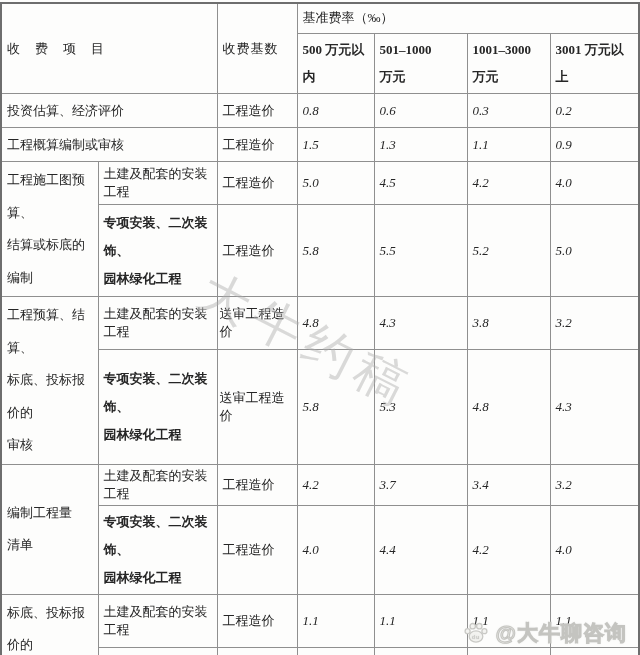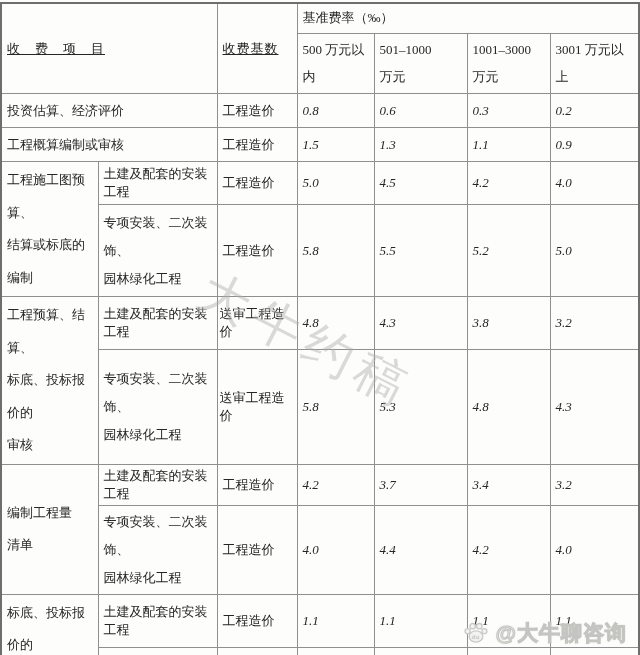--- a/index.html
+++ b/index.html
@@ -2,23 +2,23 @@
 <html><head>
 <meta charset="utf-8">
 <style>
   html,body{margin:0;padding:0;background:#fdfdfc;}
   .page{position:relative;width:640px;height:655px;background:#fdfdfc;overflow:hidden;
         font-family:"Liberation Serif","DejaVu Serif",serif;color:#262626;}
   table.fee{border-collapse:collapse;table-layout:fixed;width:638px;margin:2px 0 0 0;
             border:2px solid #6e6e6e;}
   td{border:1px solid #8f8f8f;padding:2px 4px 2px 5px;font-size:13px;
      vertical-align:middle;text-align:left;overflow:hidden;}
-  .pre{white-space:pre-line;line-height:2.15;}
+  .pre{white-space:pre-line;line-height:2.15;font-weight:bold;}
   .grp{white-space:pre-line;line-height:2.5;}
-  .hdr{letter-spacing:1px;text-decoration:underline;}
+  .hdr{letter-spacing:1px;}
   .num{font-family:"Liberation Serif","DejaVu Serif",serif;font-style:italic;}
   
   .wm-diag{position:absolute;left:218px;top:258px;white-space:nowrap;
            font-size:50px;letter-spacing:8px;font-family:"Liberation Sans","DejaVu Sans",sans-serif;
            color:rgba(172,172,172,0.45);transform:rotate(27deg);transform-origin:0 0;
            pointer-events:none;}
   
   .wm-credit{position:absolute;right:13px;bottom:8px;display:flex;align-items:center;gap:8px;
              font-family:"Liberation Sans","DejaVu Sans",sans-serif;font-weight:bold;
              font-size:21px;letter-spacing:1px;color:#e6e6e2;

